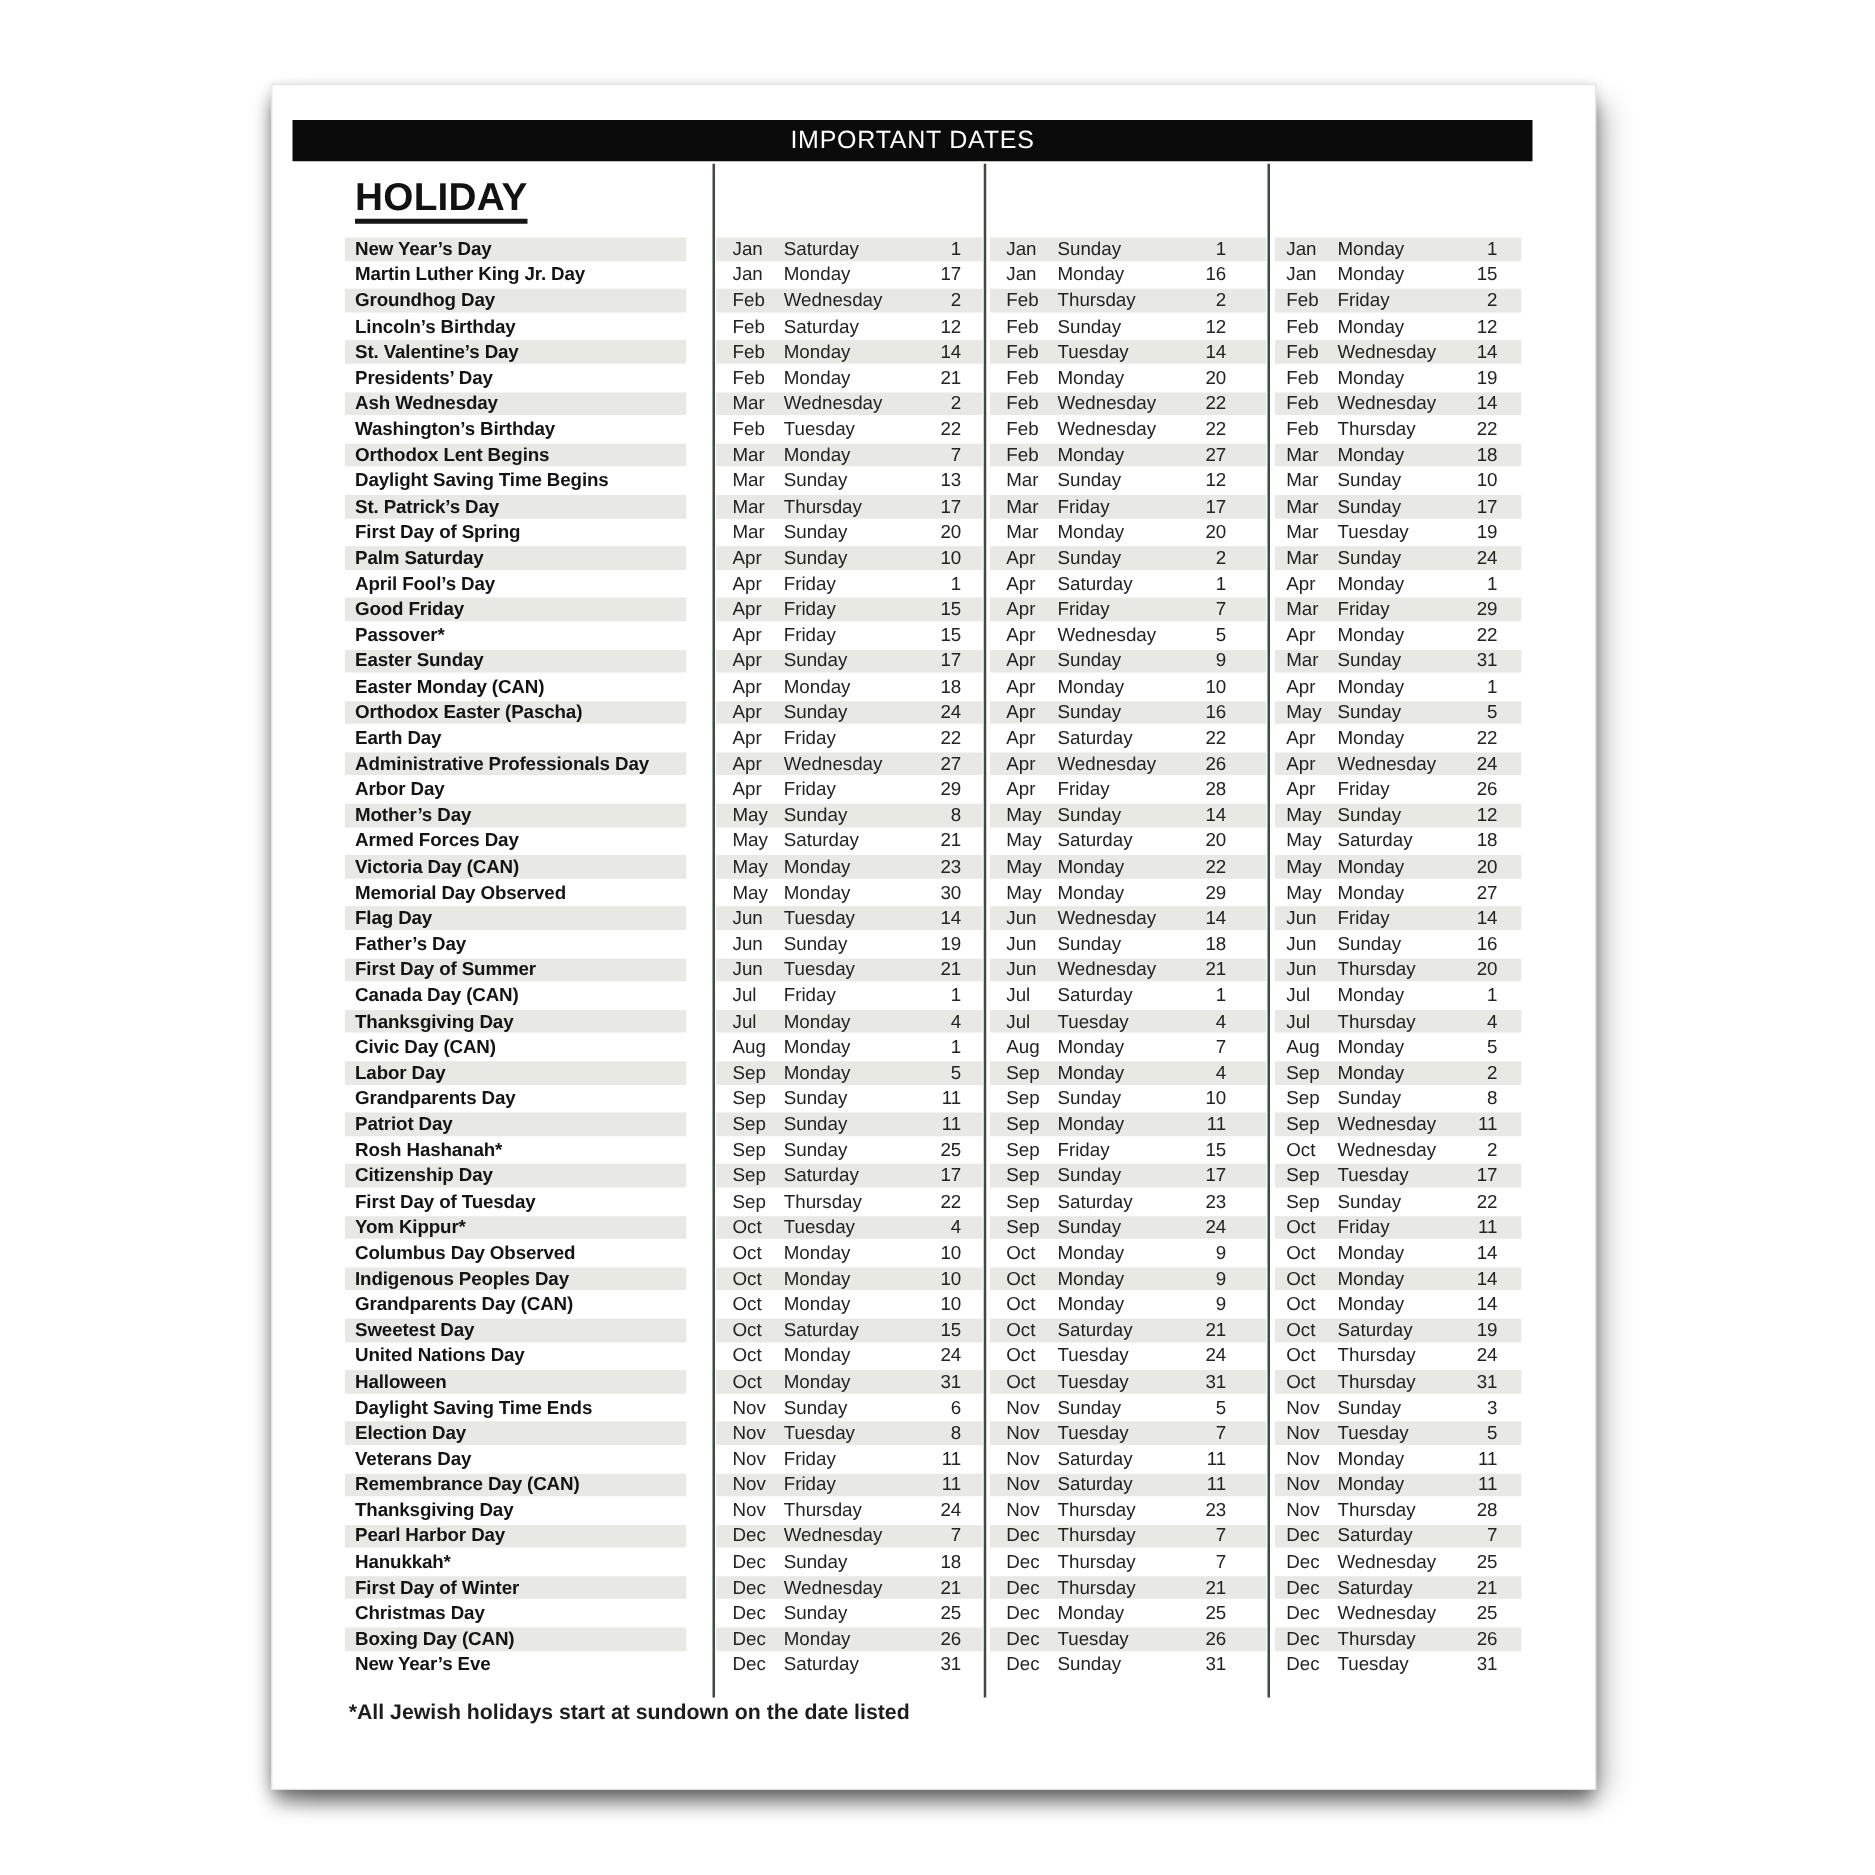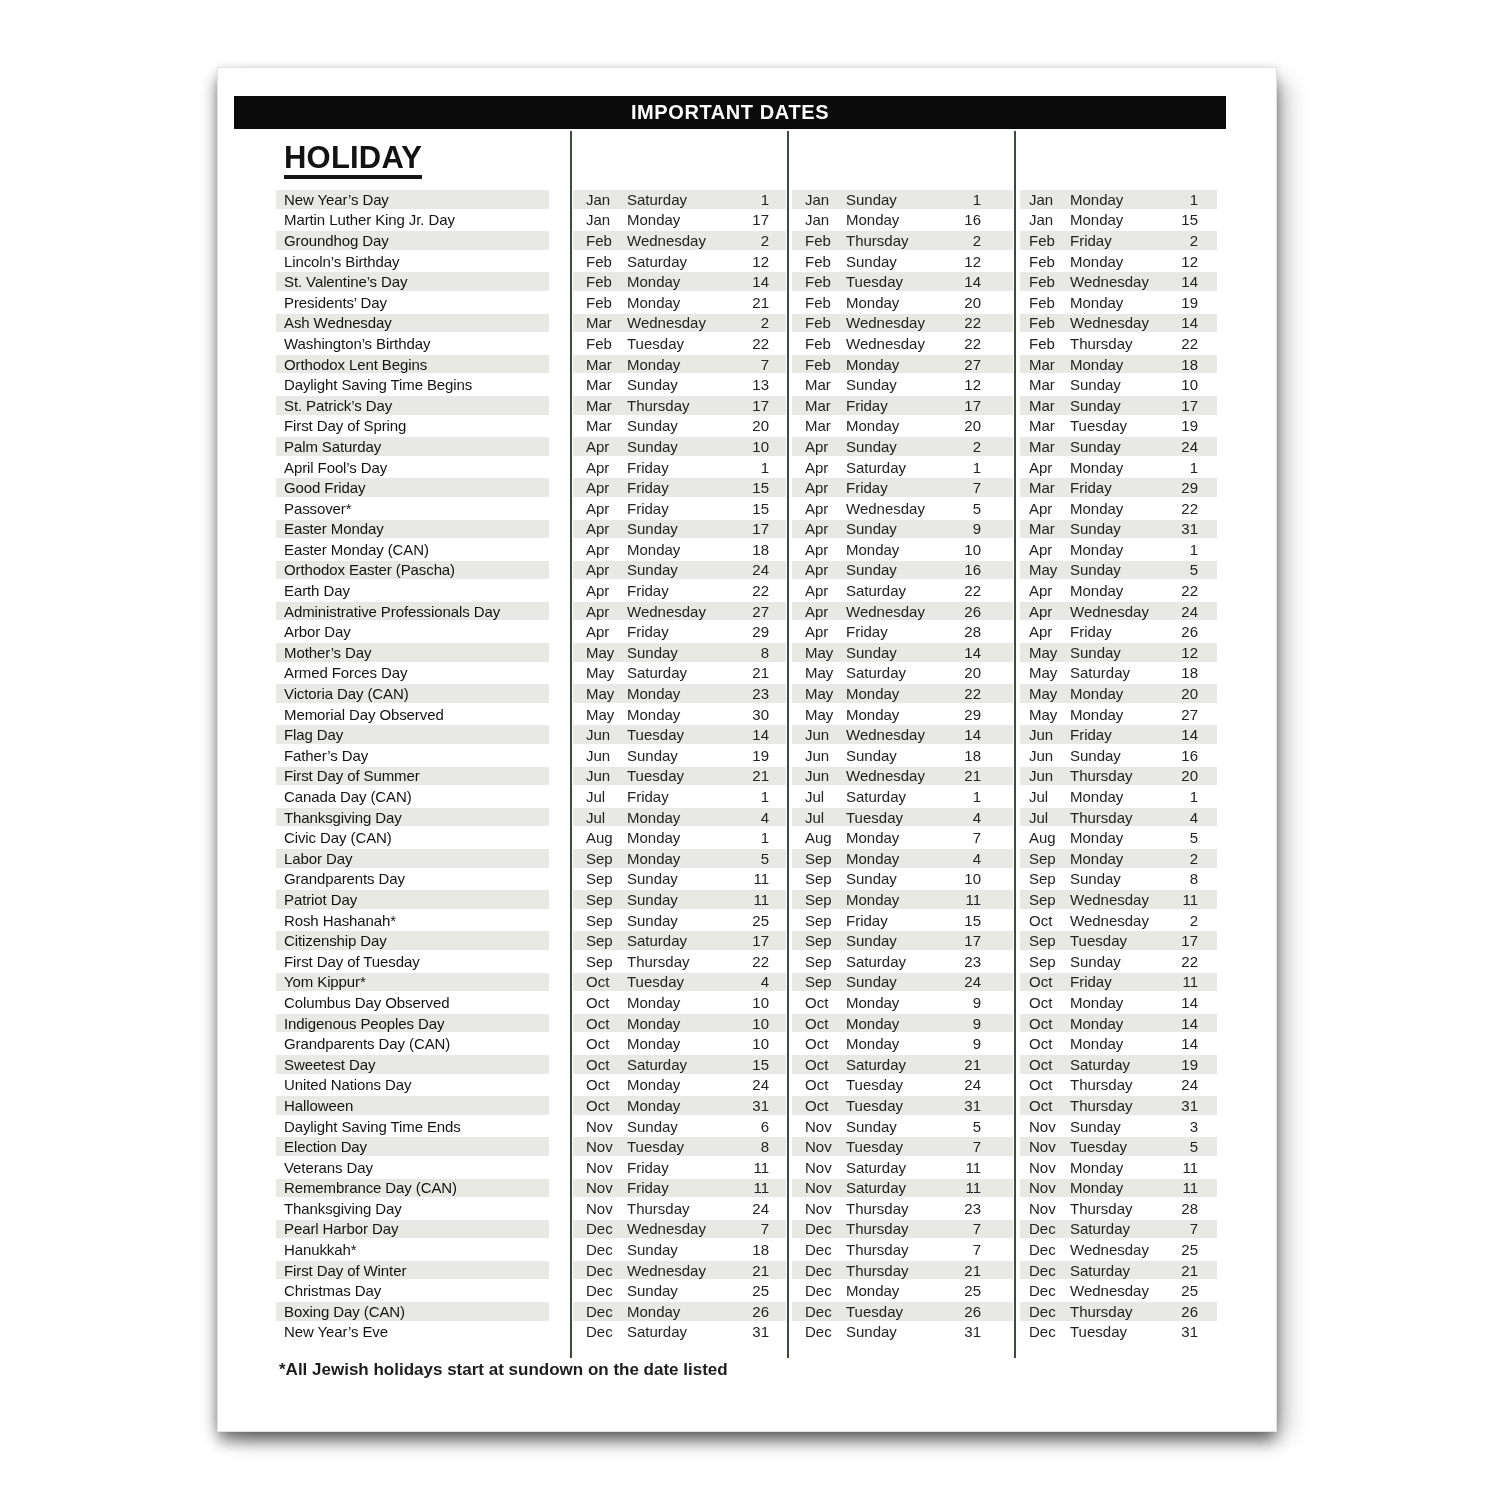--- a/index.html
+++ b/index.html
@@ -12,21 +12,21 @@
     background:#ffffff;border:1px solid #e3e3e3;
     box-shadow:0 12px 14px -2px rgba(0,0,0,.42),
                14px 10px 22px -6px rgba(0,0,0,.28),
                -8px 6px 16px -6px rgba(0,0,0,.20),
                0 0 8px rgba(0,0,0,.10);
   }
   .banner{
     position:absolute;left:16px;top:28px;width:992px;height:33px;
     background:var(--banner-bg,#0b0b0b);color:var(--banner-text,#ffffff);
     display:flex;align-items:center;justify-content:center;
-    font-size:20px;font-weight:bold;letter-spacing:.6px;
+    font-size:20px;font-weight:normal;letter-spacing:.6px;
   }
   .section-title{
     position:absolute;left:66px;top:74px;
     font-size:31px;font-weight:bold;color:#121212;letter-spacing:.2px;
     border-bottom:4px solid #161616;padding-bottom:0;line-height:1.05;
   }
   .vdiv{
     position:absolute;top:63px;height:1227px;width:2px;
     background:var(--divider,#3f4a42);
   }
@@ -39,21 +39,21 @@
     position:absolute;top:1px;bottom:1px;
     display:flex;align-items:center;
     font-size:15px;color:#232323;
   }
   .row.stripe .band{background:var(--stripe,#e8e8e4);}
   .band.nameb{left:58px;width:273px;}
   .band.g1{left:355px;width:213px;}
   .band.g2{left:574px;width:221px;}
   .band.g3{left:802px;width:197px;}
   .holiday-name{
-    padding-left:8px;font-weight:normal;font-size:15px;color:#141414;
+    padding-left:8px;font-weight:bold;font-size:15px;color:#141414;
     white-space:nowrap;letter-spacing:-.1px;
   }
   .m{display:inline-block;width:41px;margin-left:13px;flex:0 0 auto;}
   .g3 .m{margin-left:9px;}
   .w{flex:1 1 auto;white-space:nowrap;}
   .d{margin-left:auto;text-align:right;flex:0 0 auto;}
   .g1 .d{padding-right:17px;}
   .g2 .d{padding-right:32px;}
   .g3 .d{padding-right:19px;}
   .footnote{
@@ -393,21 +393,21 @@
             <span class="d">5</span>
           </div>
           <div class="band g3">
             <span class="m">Apr</span>
             <span class="w">Monday</span>
             <span class="d">22</span>
           </div>
         </div>
         <div class="row stripe">
           <div class="band nameb">
-            <span class="holiday-name">Easter Monday</span>
+            <span class="holiday-name">Easter Sunday</span>
           </div>
           <div class="band g1">
             <span class="m">Apr</span>
             <span class="w">Sunday</span>
             <span class="d">17</span>
           </div>
           <div class="band g2">
             <span class="m">Apr</span>
             <span class="w">Sunday</span>
             <span class="d">9</span>

